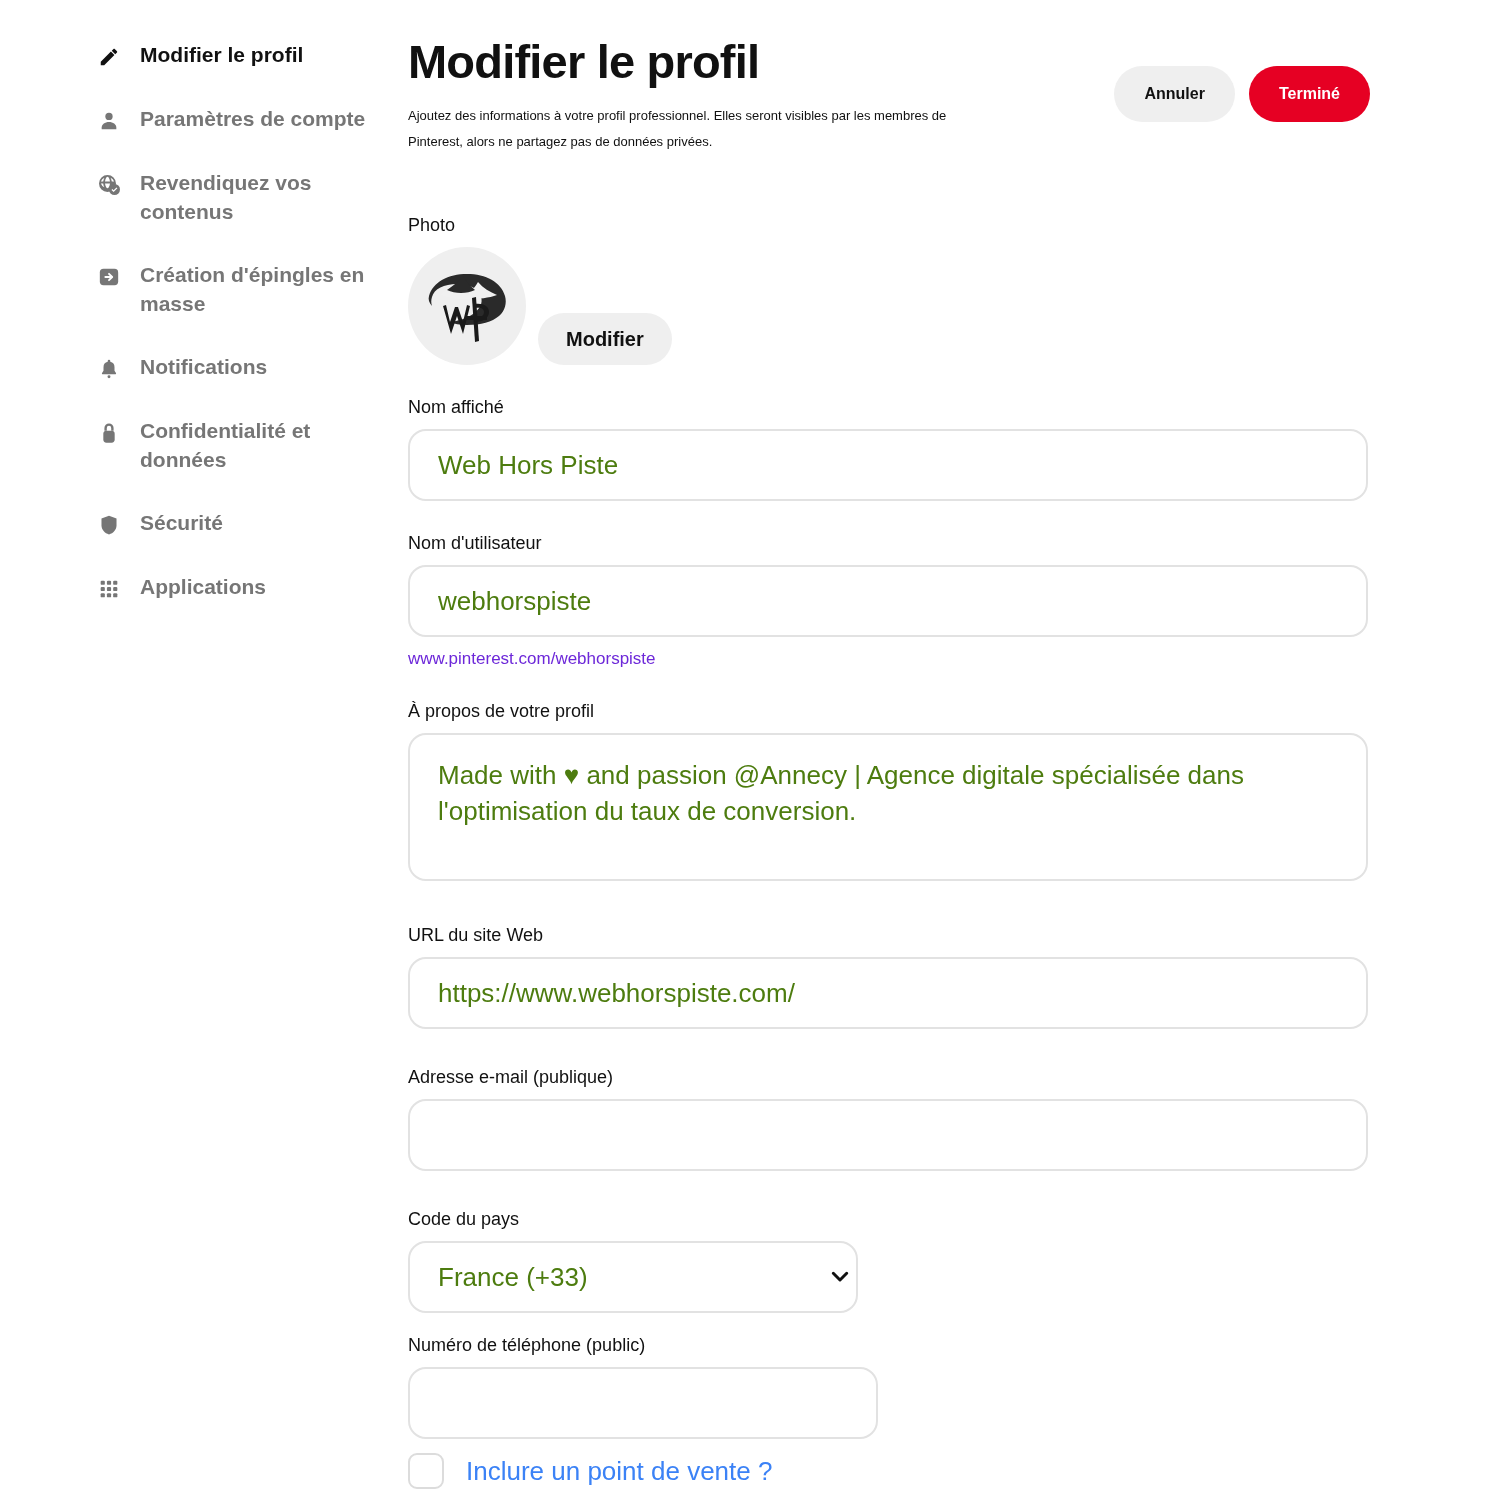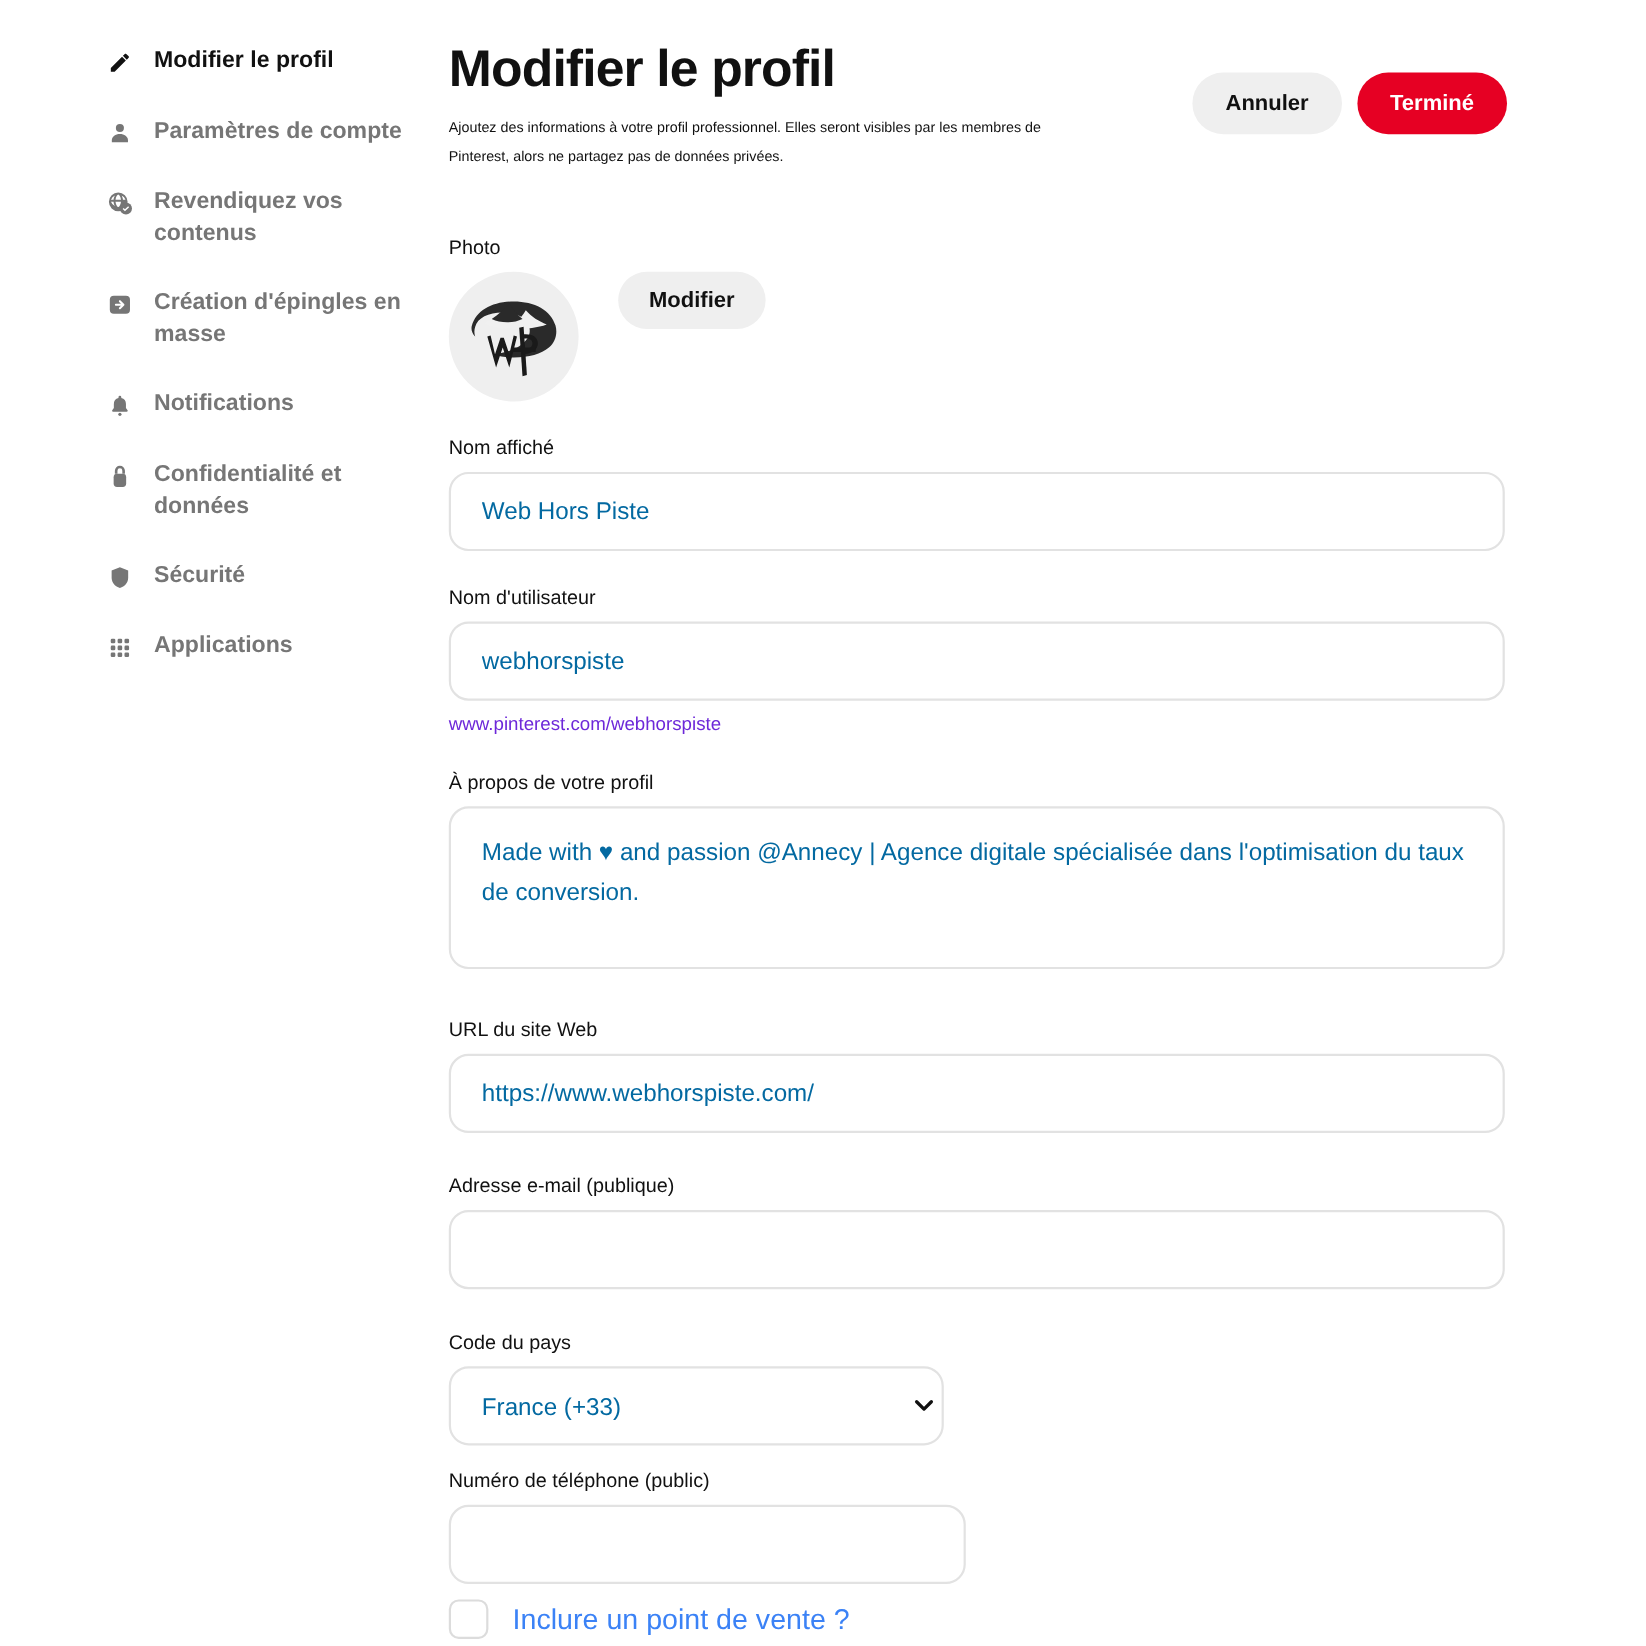--- a/index.html
+++ b/index.html
@@ -65,21 +65,21 @@
     top: 66px;
     right: 126px;
     display: flex;
     align-items: center;
     gap: 14px;
   }
   .btn {
     border: none;
     border-radius: 28px;
     font-family: inherit;
-    font-size: 20px;
+    font-size: 16px;
     font-weight: bold;
     cursor: pointer;
     padding: 0 30px;
     height: 56px;
     line-height: 56px;
   }
   .btn-cancel { background: #efefef; color: #111; }
   .btn-done   { background: #e60023; color: #fff; }
 
   
@@ -93,41 +93,41 @@
     margin-bottom: 10px;
     display: block;
   }
   .control {
     width: 960px;
     height: 72px;
     border: 2px solid #e2e2e2;
     border-radius: 18px;
     background: #fff;
     font-family: inherit;
-    font-size: 22px;
-    color: #0369a1;
+    font-size: 26px;
+    color: #4d7c0f;
     padding: 0 28px;
     outline: none;
   }
   .control::placeholder { color: #b5b5b5; }
   .helper {
     margin-top: 12px;
     font-size: 17px;
     color: #6d28d9;
   }
 
   textarea.control {
     height: 148px;
     padding: 22px 28px;
     line-height: 36px;
     resize: none;
   }
 
   
-  .photo-row { display: flex; align-items: flex-start; gap: 36px; margin-top: 4px; }
+  .photo-row { display: flex; align-items: flex-end; gap: 12px; margin-top: 4px; }
   .avatar {
     width: 118px; height: 118px;
     border-radius: 50%;
     background: #efefef;
     display: flex; align-items: center; justify-content: center;
     overflow: hidden;
   }
   .btn-modifier {
     background: #efefef; color: #111;
     border: none; border-radius: 26px;

